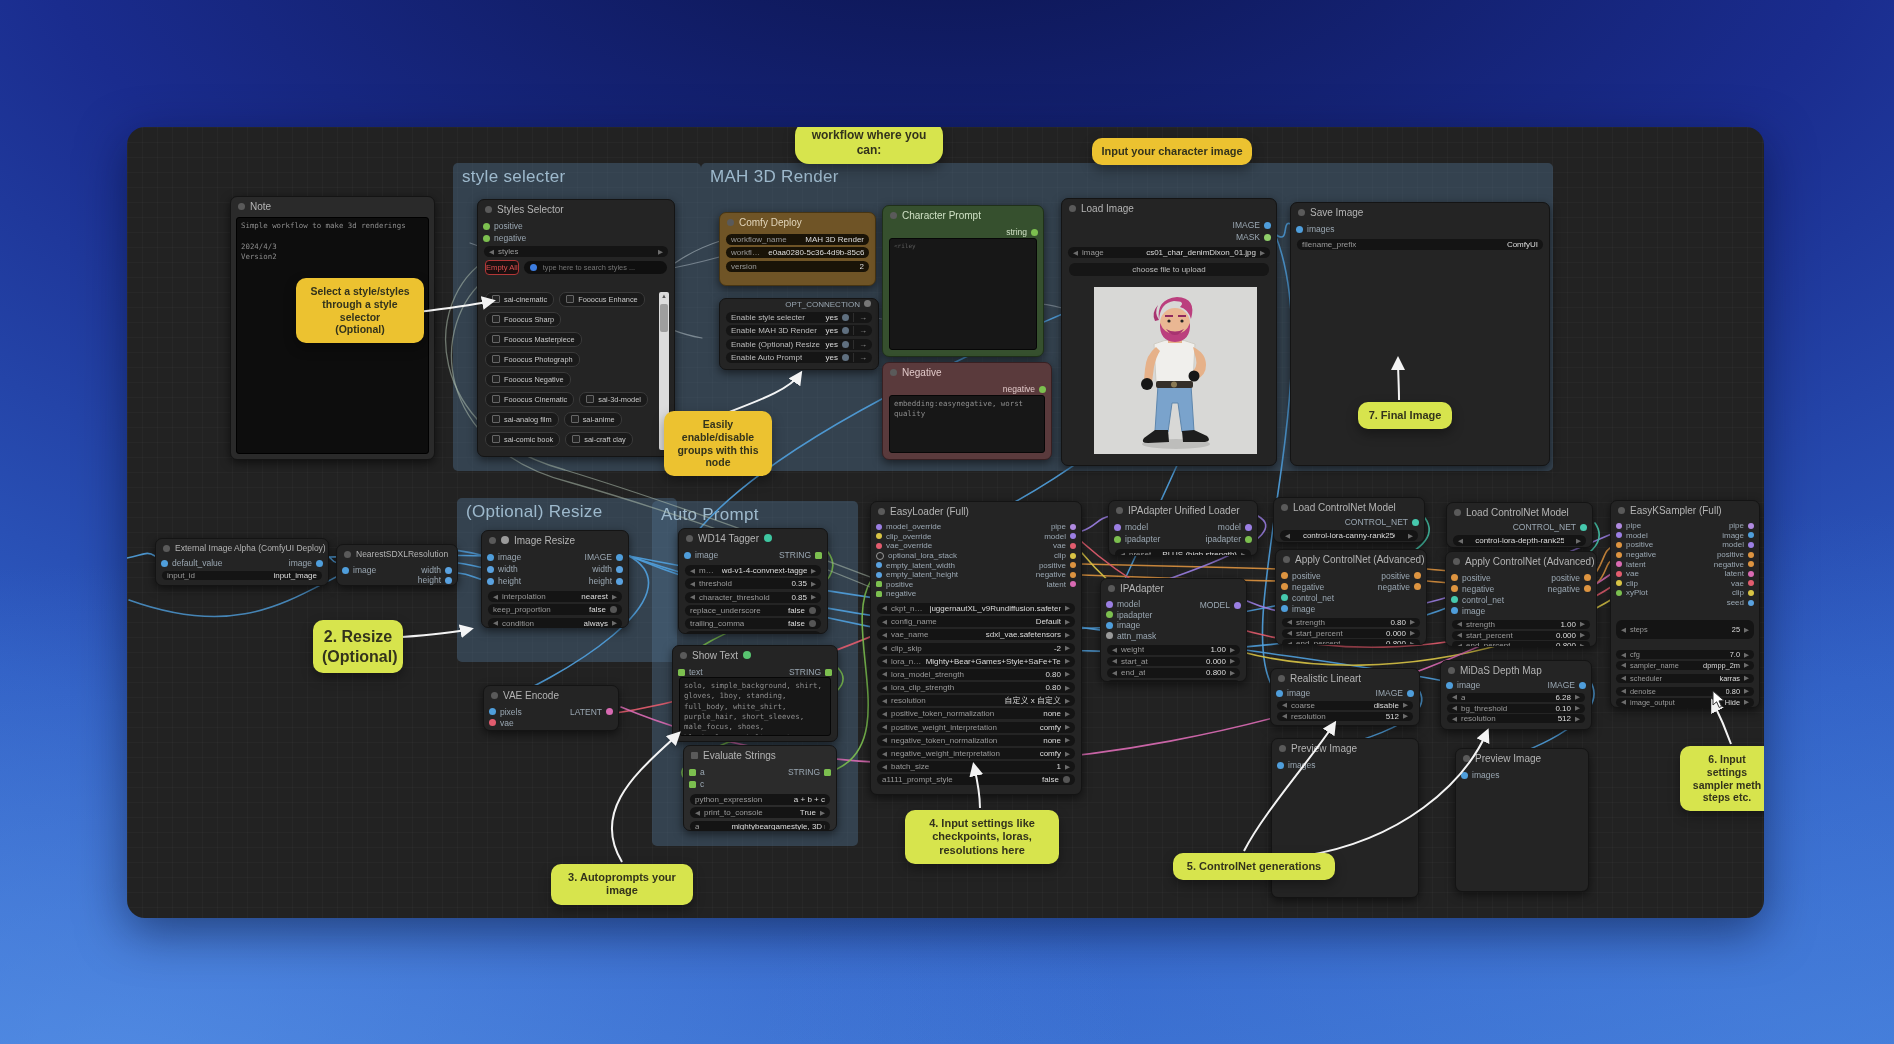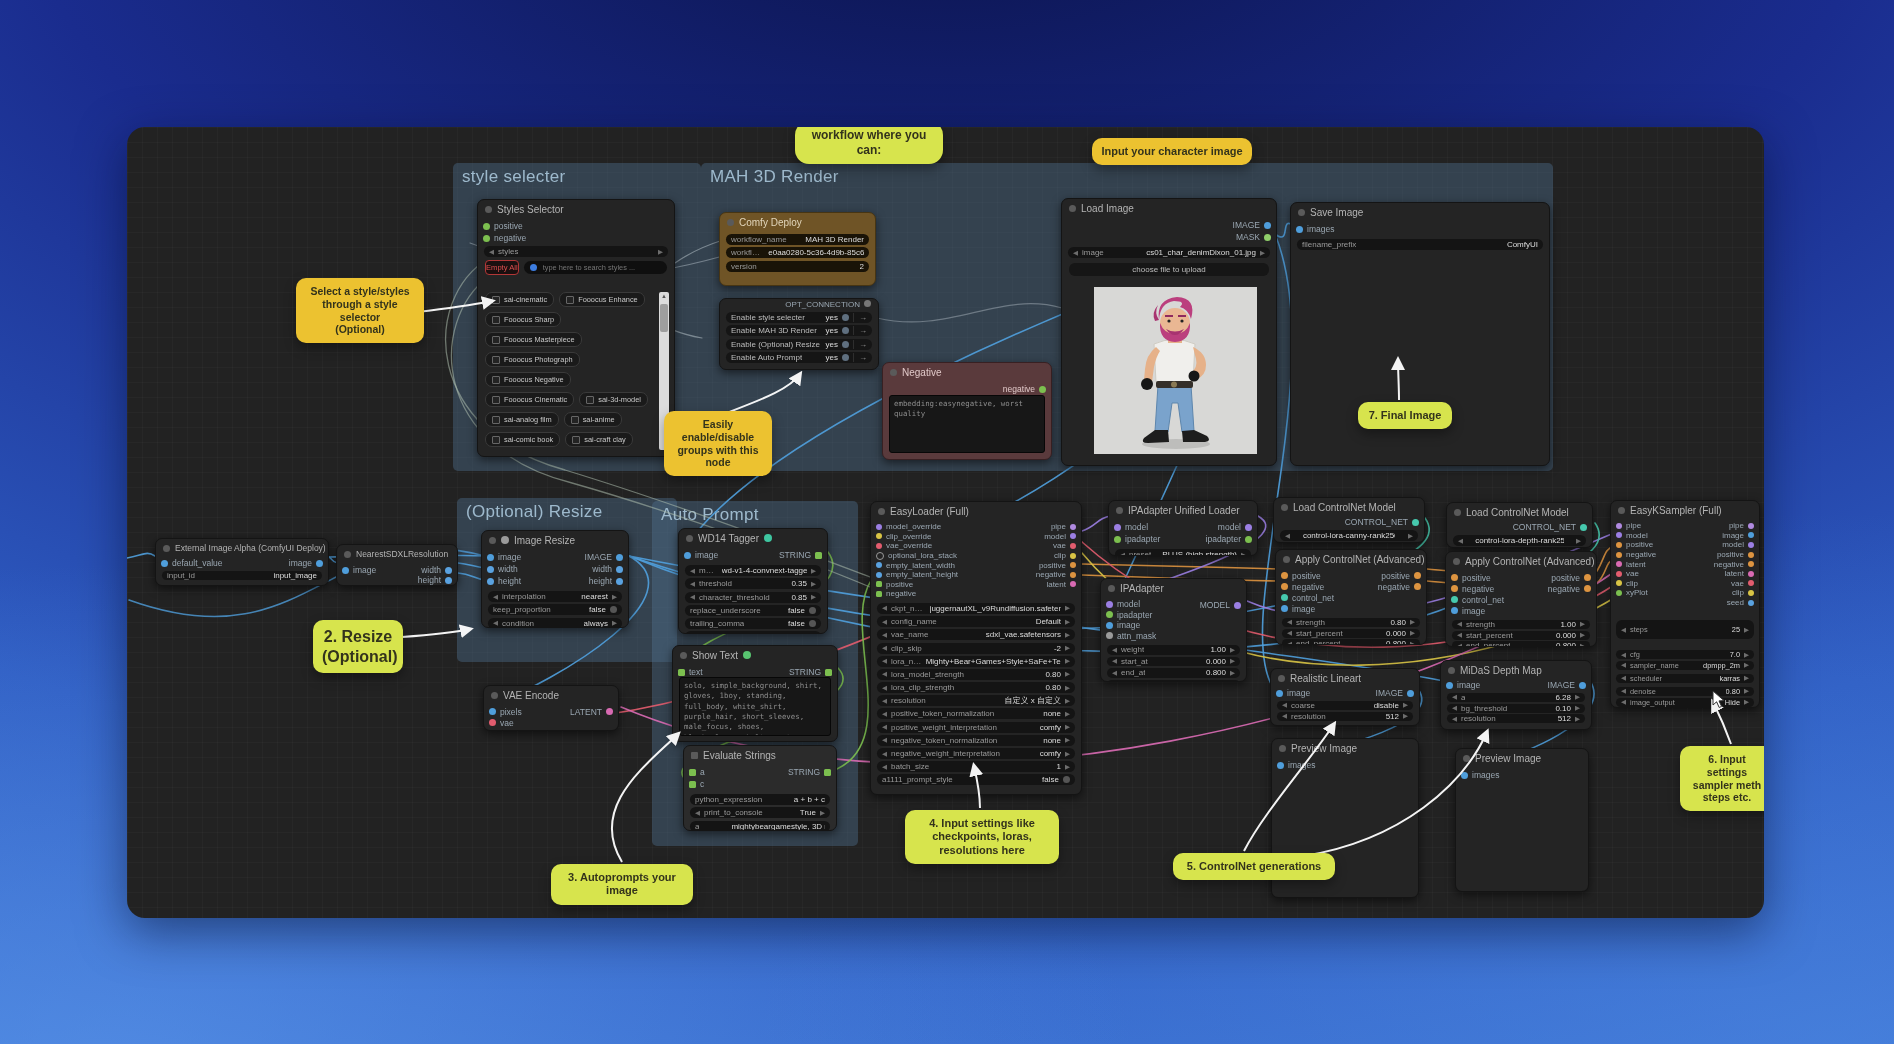--- a/index.html
+++ b/index.html
@@ -64,21 +64,21 @@
   .srow{display:flex;gap:5px;align-items:center;margin:3px 7px}
   .emptyall{border:1px solid #b23737;color:#e05050;background:#1a1010;border-radius:4px;
     font-size:7.6px;padding:2px 0;white-space:nowrap}
   .search{flex:1;display:flex;align-items:center;gap:4px;background:#0f0f0f;border-radius:8px;
     height:13px;padding:0 6px}
   .search input{background:transparent;border:0;outline:0;color:#7c7c7c;font-size:7.4px;width:100%;
     font-family:"Liberation Sans","DejaVu Sans",sans-serif}
   .sico{width:7px;height:7px;border-radius:50%;background:#3d7de0;flex:0 0 auto}
   .sgrid{position:absolute;left:7px;right:20px;top:92px;bottom:6px;display:flex;flex-wrap:wrap;
     gap:5px;align-content:flex-start;overflow:hidden}
-  .sbtn{display:flex;align-items:center;gap:4px;background:#1a1a1a;border:1px solid #3a3a3a;
+  .sbtn{display:flex;gap:4px;background:#1a1a1a;border:1px solid #3a3a3a;
     border-radius:7px;padding:2px 6px;font-size:7.4px;color:#c9c9c9;white-space:nowrap}
   .cb{width:6px;height:6px;border:1px solid #666;border-radius:1px;background:#232323;flex:0 0 auto}
   .sscroll{position:absolute;right:5px;top:92px;bottom:6px;width:10px;background:#dcdcdc;border-radius:2px}
   .sscroll .up{position:absolute;top:1px;left:0;right:0;text-align:center;font-size:6px;color:#555}
   .sscroll .thumb{position:absolute;top:12px;left:1px;right:1px;height:28px;background:#9e9e9e;border-radius:2px}
 
   
   .fghead{display:flex;justify-content:flex-end;align-items:flex-start;gap:4px;font-size:8px;color:#9aa7b2;padding:1px 7px}
   .fgdot{width:7px;height:7px;border-radius:50%;background:#777}
   .fgrow{height:11px;background:#151515;border-radius:6px;margin:2.2px 6px;display:flex;align-items:center;
@@ -149,20 +149,31 @@
         <path d="M837,769 C902,738 840,625 872,579" stroke="#7cbf4f" stroke-width="1.6" fill="none" opacity="0.92" stroke-linecap="round"></path>
         <path d="M489,258 C420,300 425,432 565,470 C690,508 825,560 870,577" stroke="#aebfae" stroke-width="1.3" fill="none" opacity="0.55" stroke-linecap="round"></path>
         <path d="M489,276 C428,322 432,448 572,483 C695,518 830,570 870,587" stroke="#aebfae" stroke-width="1.3" fill="none" opacity="0.55" stroke-linecap="round"></path>
         <path d="M1425,518 C1452,556 1342,580 1281,593" stroke="#46c8ad" stroke-width="1.6" fill="none" opacity="0.92" stroke-linecap="round"></path>
         <path d="M1595,523 C1622,562 1512,586 1451,595" stroke="#46c8ad" stroke-width="1.6" fill="none" opacity="0.92" stroke-linecap="round"></path>
         <path d="M723,240 C645,265 612,322 702,338" stroke="#c2cdd4" stroke-width="1.2" fill="none" opacity="0.5" stroke-linecap="round"></path>
         <path d="M723,256 C565,300 525,262 470,243" stroke="#c2cdd4" stroke-width="1.2" fill="none" opacity="0.45" stroke-linecap="round"></path>
         <path d="M877,318 C950,335 1000,290 1062,308" stroke="#c2cdd4" stroke-width="1.2" fill="none" opacity="0.4" stroke-linecap="round"></path>
       </svg>
 
+  <div class="node" style="left:230px;top:196px;width:203px;height:262px;background:#2a2a2a">
+    <div class="badge" style="right:2px;top:-12px"></div>
+    <div class="ntitle">
+          <span class="ndot"></span>
+          <span>Note</span>
+        </div>
+    <div class="tarea" style="position:absolute;left:5px;right:5px;top:20px;bottom:5px;background:#0d0d0d;border-color:#000">Simple workflow to make 3d renderings
+
+2024/4/3
+Version2</div>
+  </div>
 
   <div class="node" style="left:477px;top:199px;width:196px;height:256px">
     <div class="badge" style="right:2px;top:-12px"> </div>
     <div class="ntitle">
           <span class="ndot"></span>
           <span>Styles Selector</span>
         </div>
     <div class="slots">
           <div class="col ins">
 
@@ -298,20 +309,37 @@
           </div>
           <div class="fgrow">
             <span class="fgl">Enable Auto Prompt</span>
             <span class="fgv">yes</span>
             <span class="fgknob"></span>
             <span class="fgarr">→</span>
           </div>
         </div>
   </div>
 
+  <div class="node" style="left:882px;top:205px;width:160px;height:150px;background:#36502e;border-color:#1f3019">
+    <div class="badge" style="right:2px;top:-12px"> </div>
+    <div class="ntitle" style="color:#cfe0c4">
+          <span class="ndot"></span>
+          <span>Character Prompt</span>
+        </div>
+    <div class="slots">
+          <div class="col"></div>
+          <div class="col outs">
+      <div class="slot out">
+              <span class="dot" style="background:#7cbf4f"></span>
+              <span style="color:#cfe0c4">string</span>
+            </div>
+    </div>
+        </div>
+    <div class="tarea" style="position:absolute;left:6px;right:6px;top:32px;bottom:6px;font-size:6px;color:#5c5c5c">&lt;riley</div>
+  </div>
 
   <div class="node" style="left:882px;top:362px;width:168px;height:96px;background:#5a3a3c;border-color:#382022">
     <div class="badge" style="right:2px;top:-12px"> </div>
     <div class="ntitle" style="color:#e0c8c8">
           <span class="ndot"></span>
           <span>Negative</span>
         </div>
     <div class="slots">
           <div class="col"></div>
           <div class="col outs">

